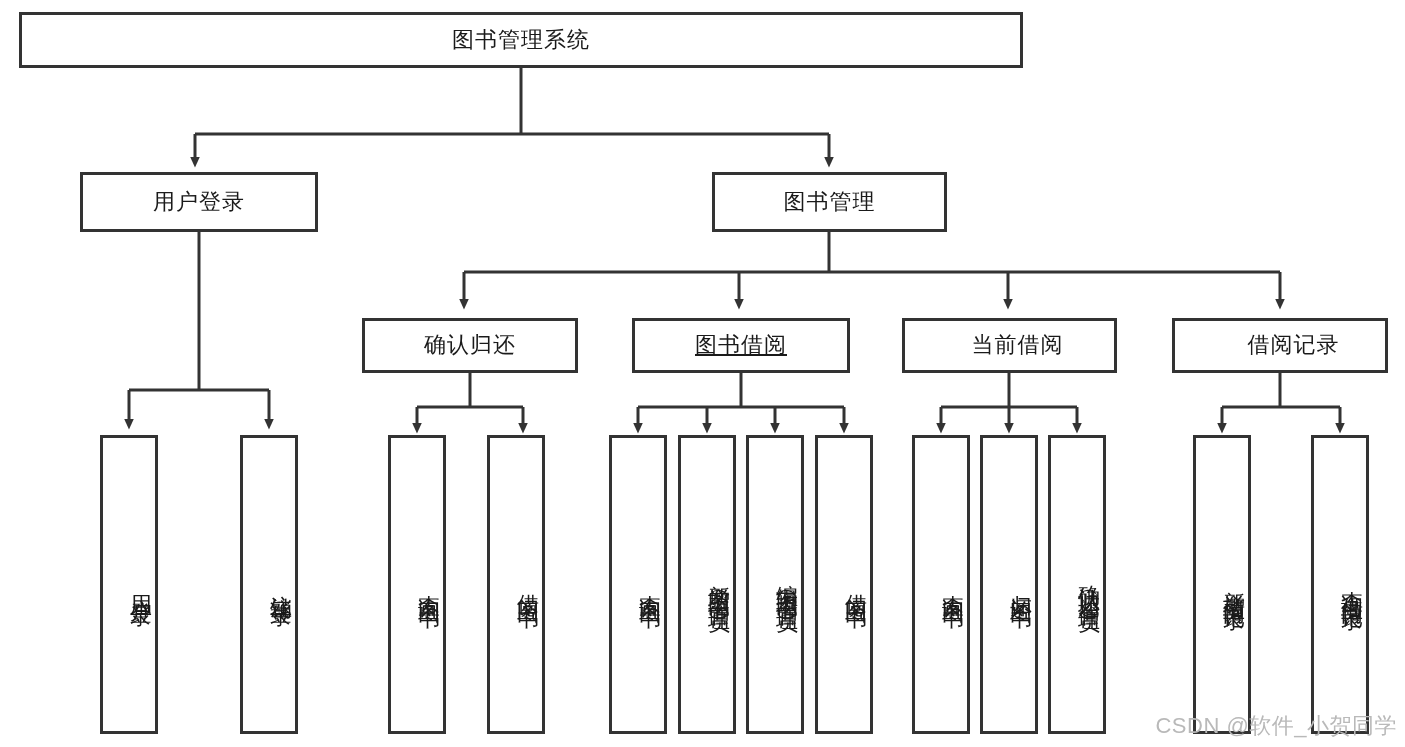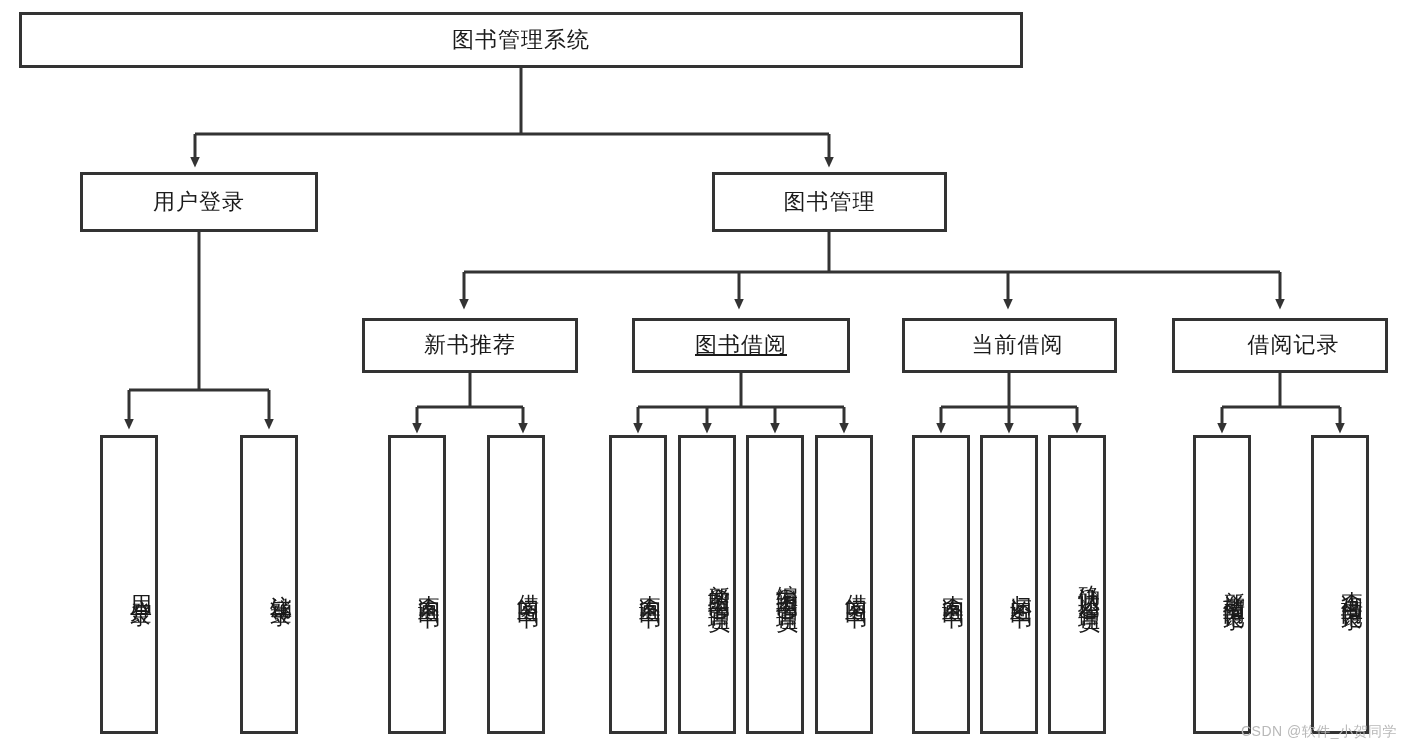--- a/index.html
+++ b/index.html
@@ -48,21 +48,21 @@
     align-items: flex-start;
     justify-content: center;
   }
   .node.v.top {
     align-items: flex-start;
   }
   #watermark {
     position: absolute;
     right: 8px;
     bottom: 6px;
-    font-size: 14px;
+    font-size: 22px;
     color: #b9b9b9;
     letter-spacing: 0.5px;
     z-index: 3;
     white-space: nowrap;
     font-family: "Liberation Sans", "DejaVu Sans", sans-serif;
   }
   svg#wires {
     position: absolute;
     left: 0;
     top: 0;
@@ -127,21 +127,21 @@
     <path d="M1222,407 L1222,424" stroke="#333333" stroke-width="3" fill="none" marker-end="url(#arrow)"></path>
     <path d="M1340,407 L1340,424" stroke="#333333" stroke-width="3" fill="none" marker-end="url(#arrow)"></path>
   </svg>
 
   <div class="node h" style="left:19px; top:12px; width:1004px; height:56px;">图书管理系统</div>
 
   <div class="node h" style="left:80px; top:172px; width:238px; height:60px;">用户登录</div>
 
   <div class="node h" style="left:712px; top:172px; width:235px; height:60px;">图书管理</div>
 
-  <div class="node h" style="left:362px; top:318px; width:216px; height:55px;">新书推荐</div>
+  <div class="node h" style="left:362px; top:318px; width:216px; height:55px;">确认归还</div>
 
   <div class="node h" style="left:632px; top:318px; width:218px; height:55px;text-decoration:underline;">图书借阅</div>
 
   <div class="node h" style="left:902px; top:318px; width:215px; height:55px;padding-left:16px;">当前借阅</div>
 
   <div class="node h" style="left:1172px; top:318px; width:216px; height:55px;padding-left:27px;">借阅记录</div>
 
   <div class="node v" style="left:100px; top:435px; width:58px; height:299px;">用户登录</div>
 
   <div class="node v" style="left:240px; top:435px; width:58px; height:299px;">注销登录</div>

